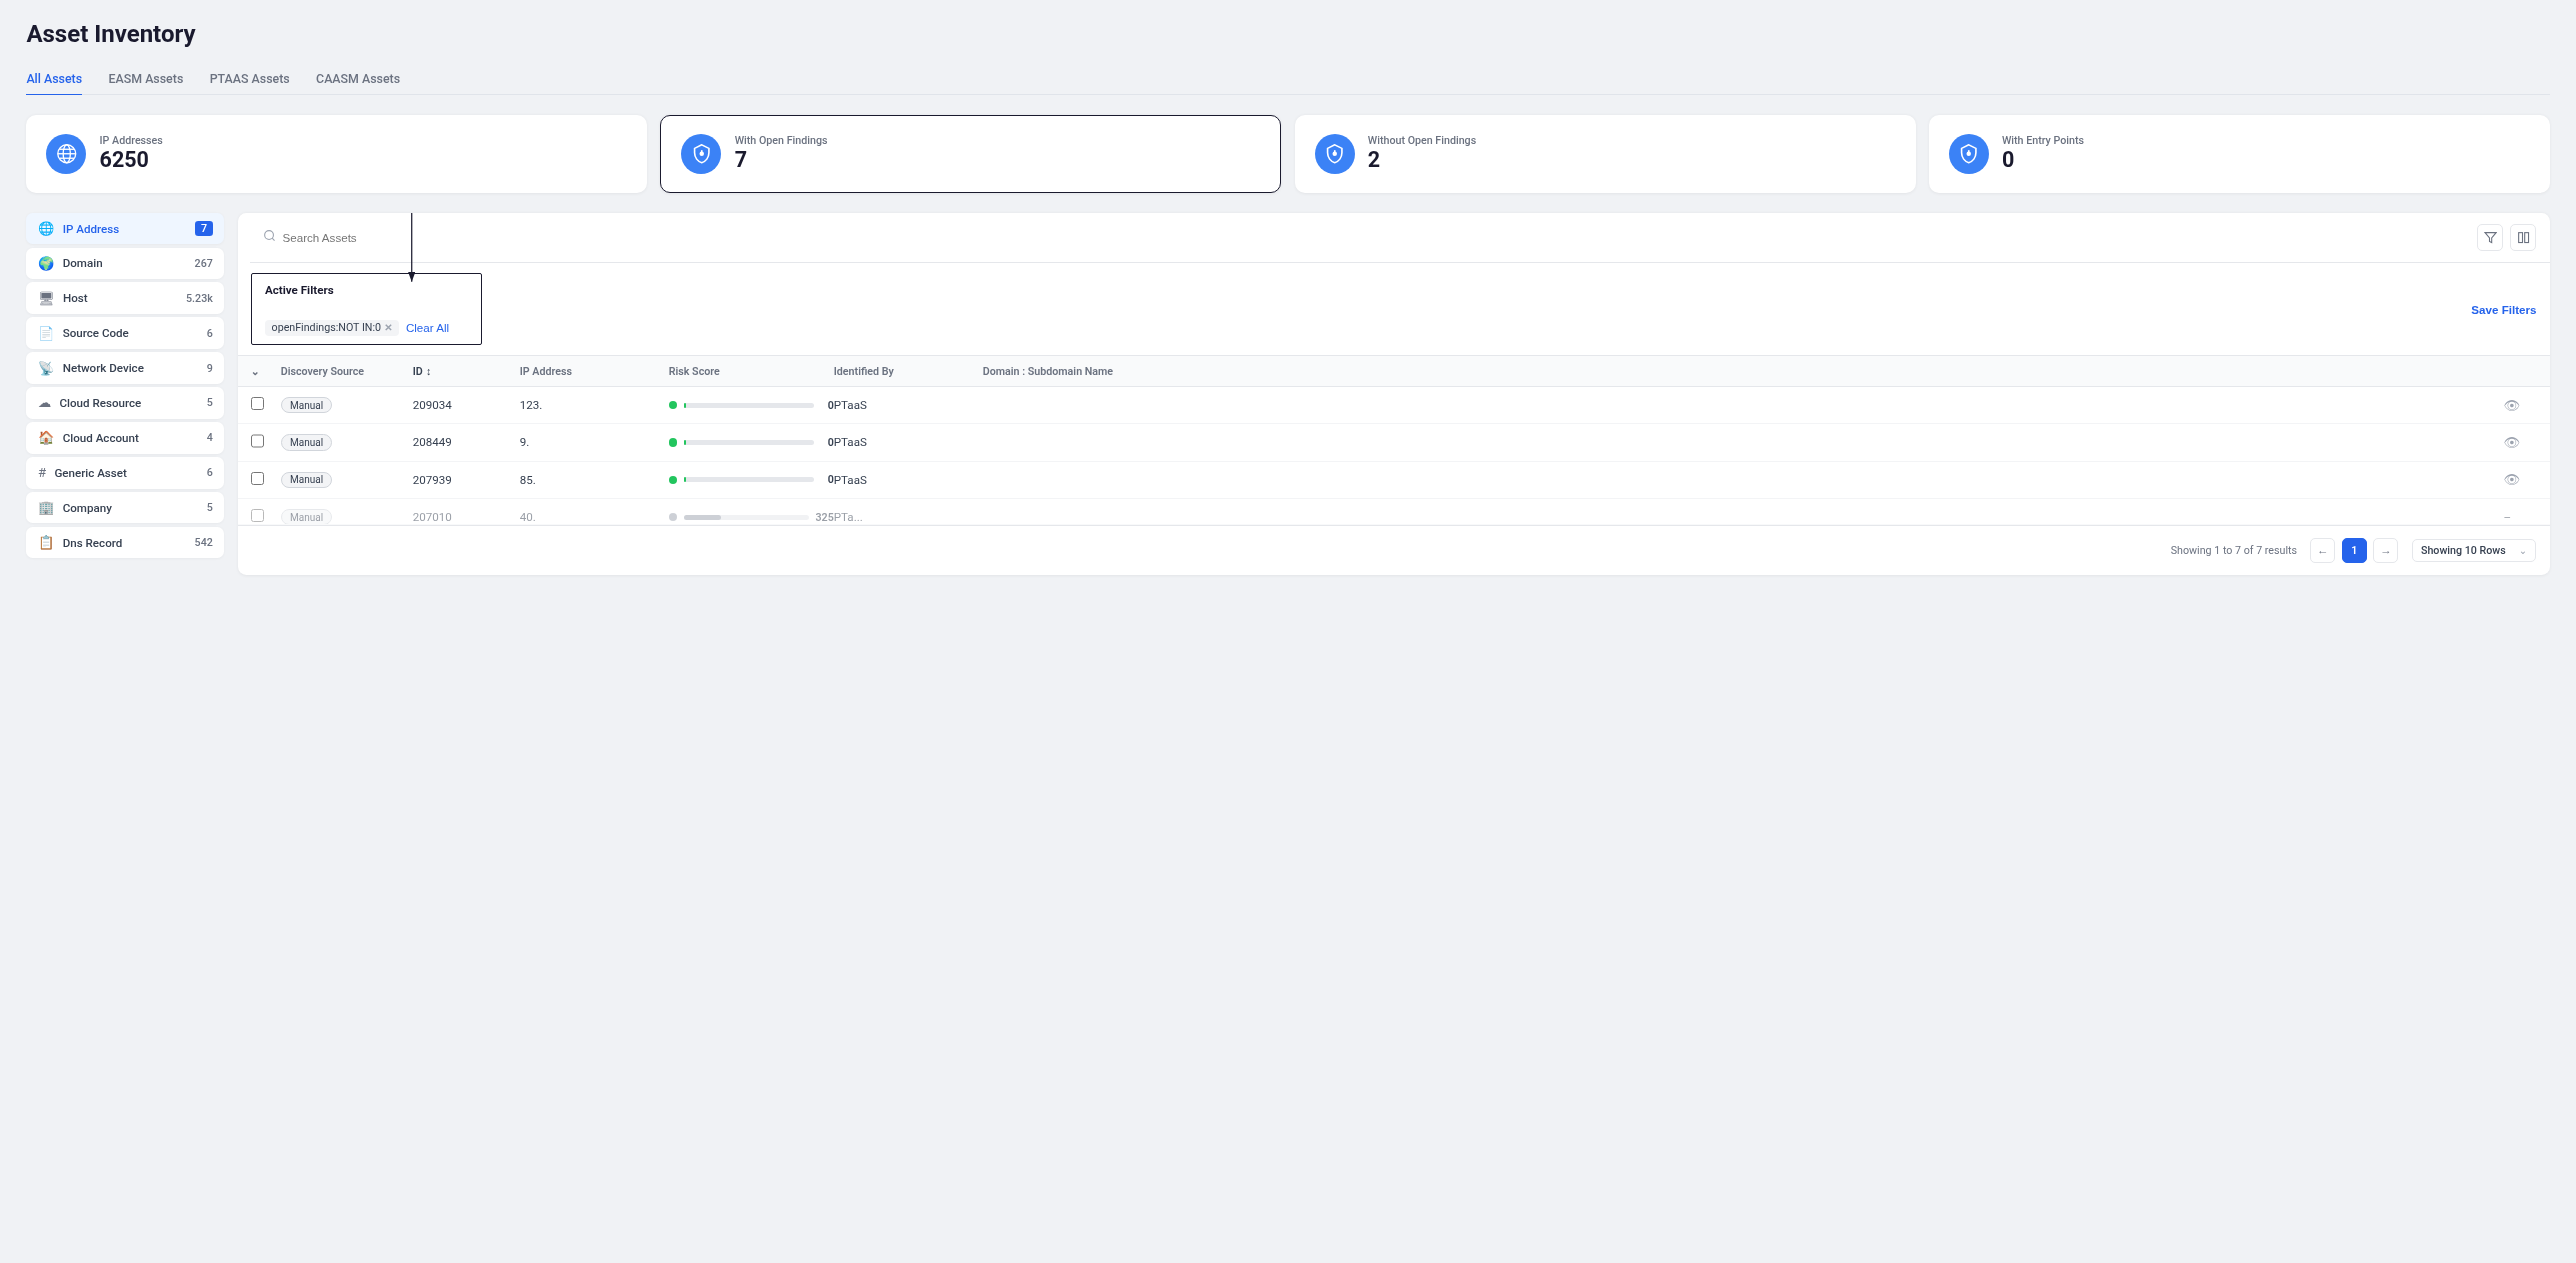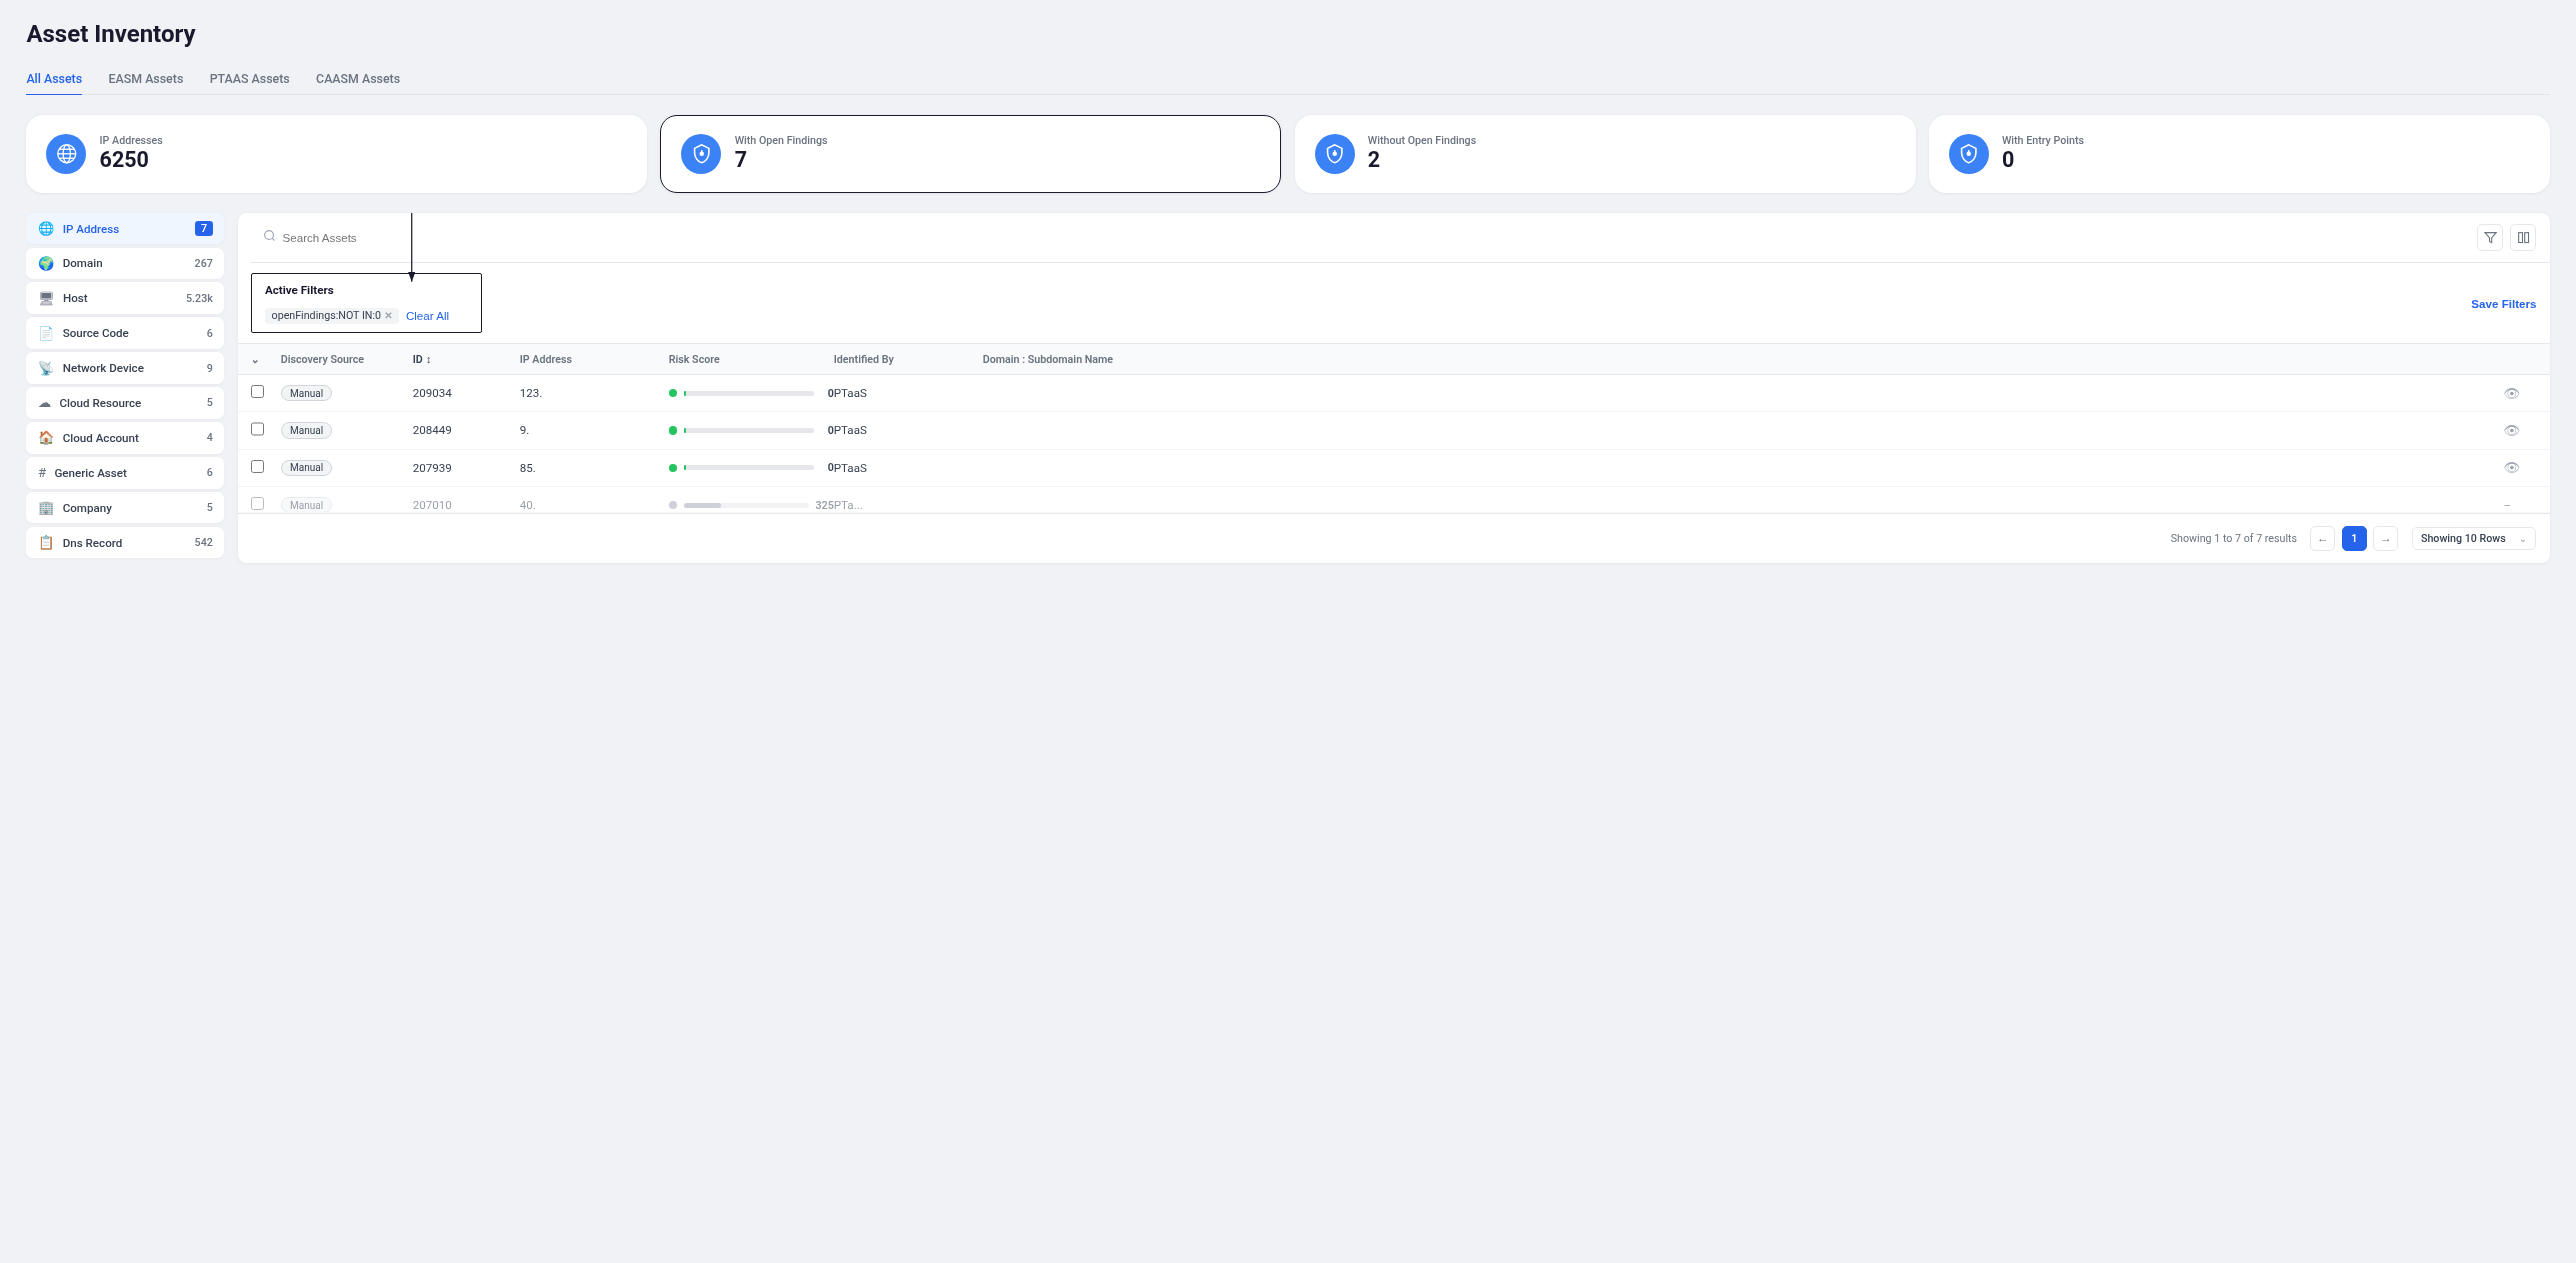--- a/index.html
+++ b/index.html
@@ -40,21 +40,21 @@
       border-bottom: 1.7px solid #2563eb;
     }
     .stats-row {
       display: grid;
       grid-template-columns: 1fr 1fr 1fr 1fr;
       gap: 13.2px;
       margin-bottom: 20px;
     }
     .stat-card {
       background: #fff;
-      border-radius: 17px;
+      border-radius: 10px;
       padding: 18px 20px;
       display: flex;
       align-items: center;
       gap: 13.2px;
       box-shadow: 0 0.8px 3.3px rgba(0,0,0,0.06);
     }
     .stat-card.selected {
       border: 1.7px solid #1a1a2e;
     }
     .stat-icon {
@@ -207,20 +207,21 @@
     }
     .active-filters-title {
       font-weight: 700;
       font-size: 11.6px;
       color: #1a1a2e;
     }
     .filter-tags {
       display: flex;
       align-items: center;
       gap: 6.6px;
+      margin-top: 12px;
     }
     .filter-tag {
       background: #f3f4f6;
       border-radius: 4.1px;
       padding: 1.7px 6.6px;
       font-size: 10.7px;
       color: #374151;
       display: flex;
       align-items: center;
       gap: 3.3px;

